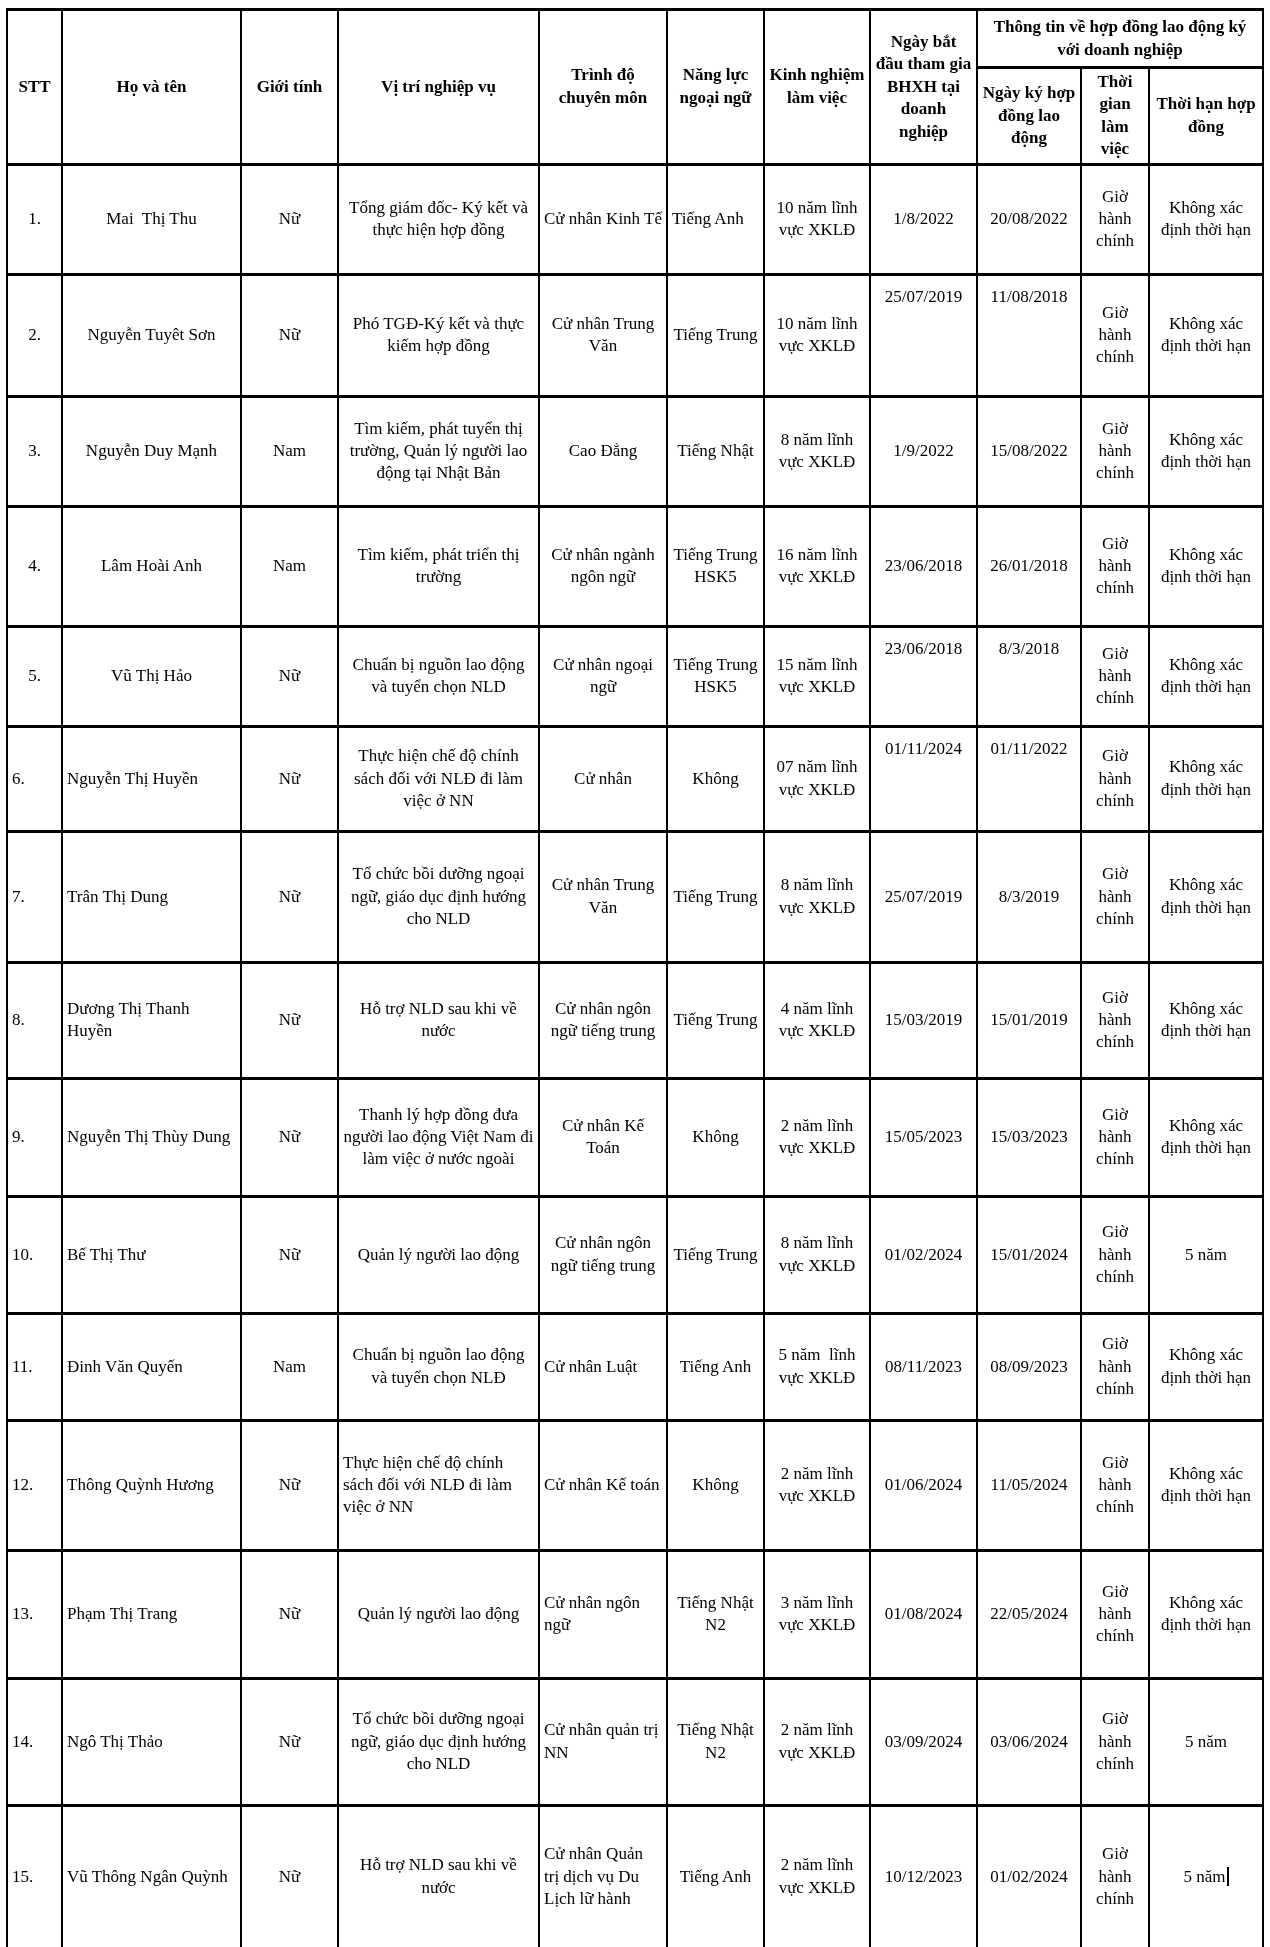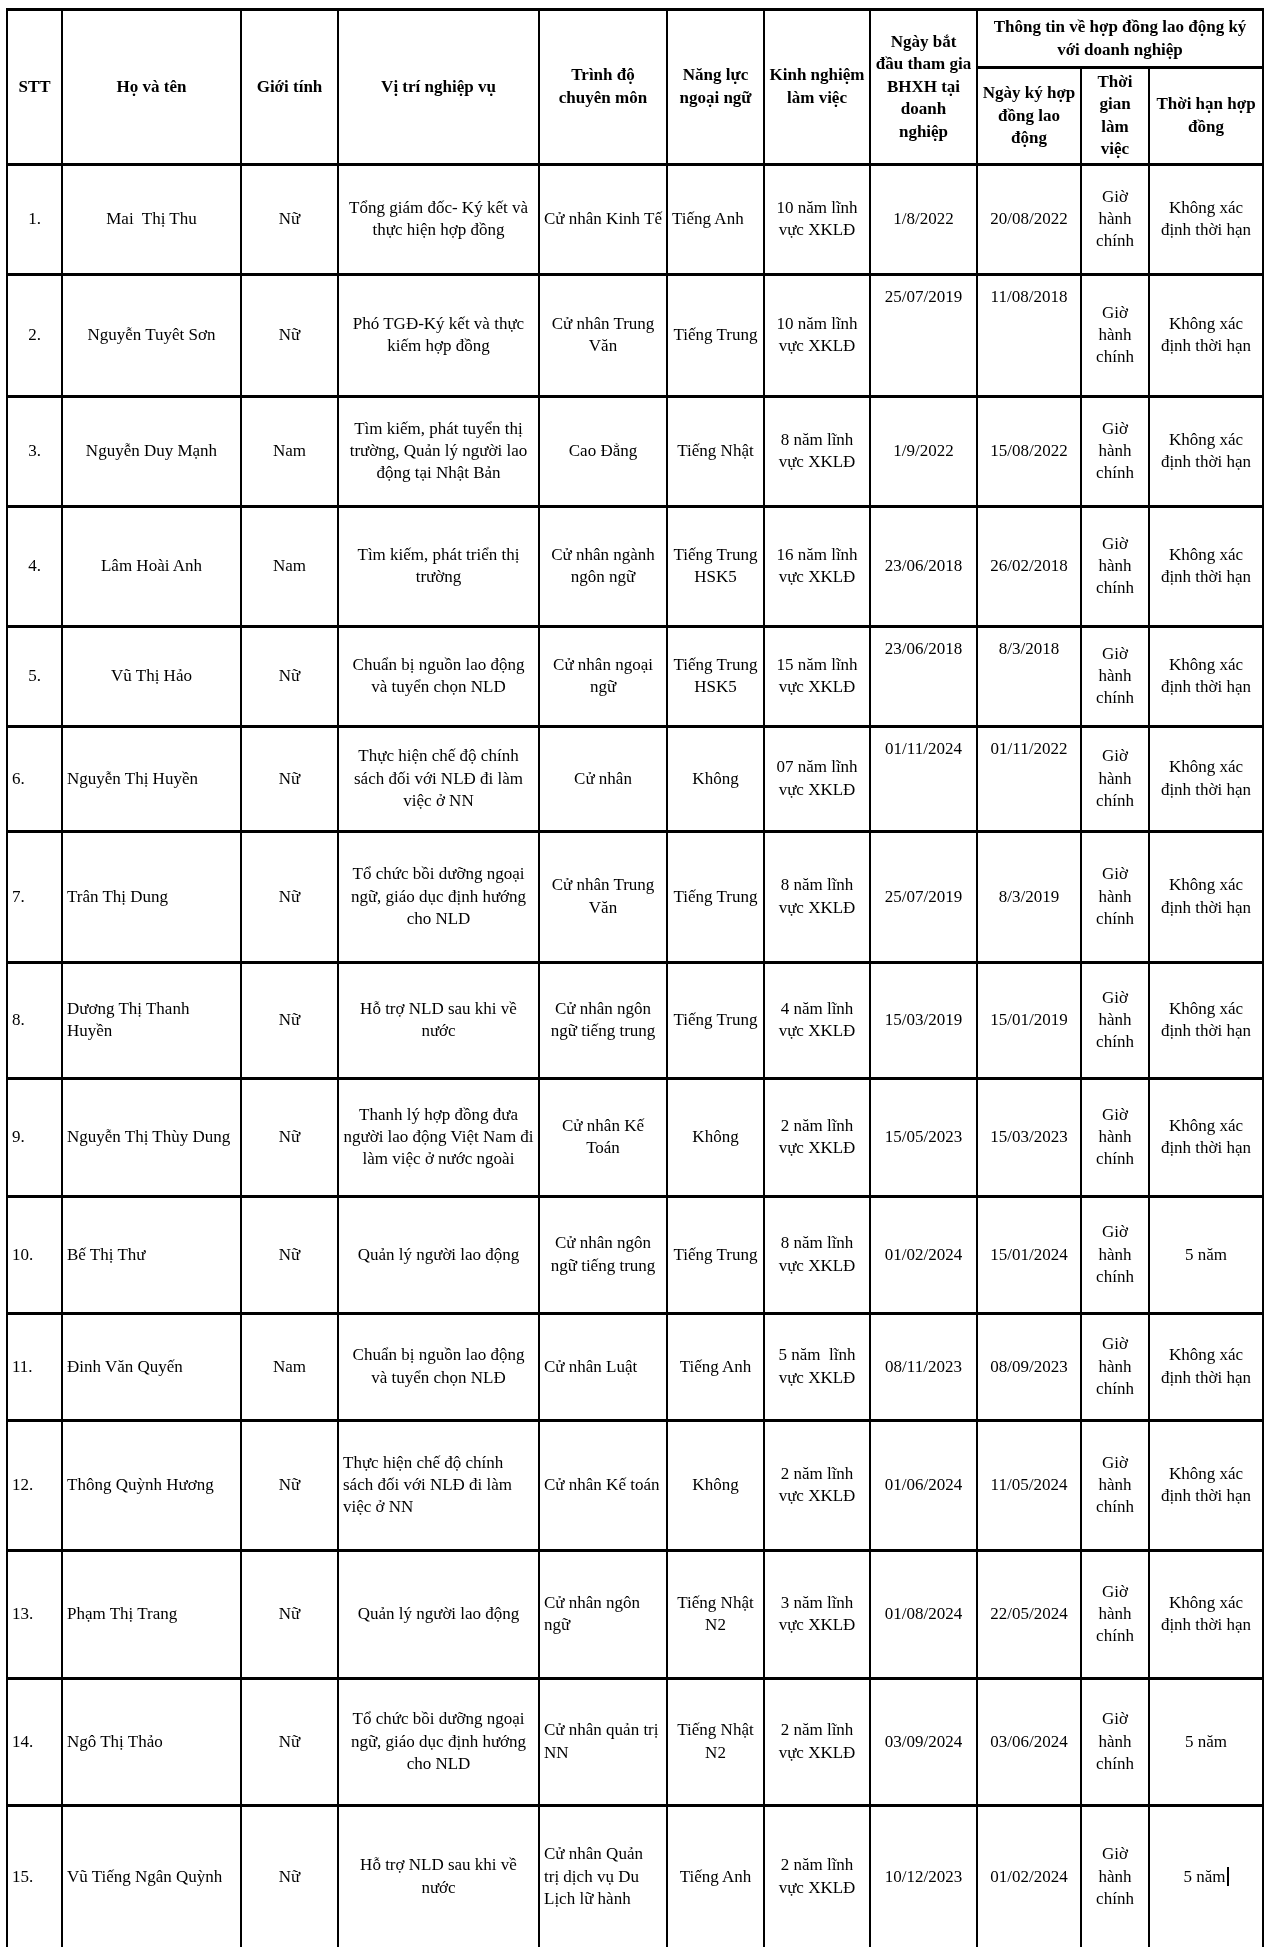--- a/index.html
+++ b/index.html
@@ -103,21 +103,21 @@
       </tr>
       <tr data-name="table-row" style="height: 120px;">
         <td data-name="cell-stt">4.</td>
         <td data-name="cell-name">Lâm Hoài Anh</td>
         <td data-name="cell-gender">Nam</td>
         <td data-name="cell-position">Tìm kiếm, phát triển thị trường</td>
         <td data-name="cell-qualification">Cử nhân ngành ngôn ngữ</td>
         <td data-name="cell-language">Tiếng Trung HSK5</td>
         <td data-name="cell-experience">16 năm lĩnh vực XKLĐ</td>
         <td data-name="cell-bhxh-start">23/06/2018</td>
-        <td data-name="cell-contract-sign-date">26/02/2018</td>
+        <td data-name="cell-contract-sign-date">26/01/2018</td>
         <td data-name="cell-work-time">Giờ hành chính</td>
         <td data-name="cell-contract-term">Không xác định thời hạn</td>
       </tr>
       <tr data-name="table-row" style="height: 100px;">
         <td data-name="cell-stt">5.</td>
         <td data-name="cell-name">Vũ Thị Hảo</td>
         <td data-name="cell-gender">Nữ</td>
         <td data-name="cell-position">Chuẩn bị nguồn lao động và tuyển chọn NLD</td>
         <td data-name="cell-qualification">Cử nhân ngoại ngữ</td>
         <td data-name="cell-language">Tiếng Trung HSK5</td>
@@ -239,21 +239,21 @@
         <td data-name="cell-qualification" class="left">Cử nhân quản trị NN</td>
         <td data-name="cell-language">Tiếng Nhật N2</td>
         <td data-name="cell-experience">2 năm lĩnh vực XKLĐ</td>
         <td data-name="cell-bhxh-start">03/09/2024</td>
         <td data-name="cell-contract-sign-date">03/06/2024</td>
         <td data-name="cell-work-time">Giờ hành chính</td>
         <td data-name="cell-contract-term">5 năm</td>
       </tr>
       <tr data-name="table-row" style="height: 143px;">
         <td data-name="cell-stt" class="left">15.</td>
-        <td data-name="cell-name" class="left">Vũ Tiếng Ngân Quỳnh</td>
+        <td data-name="cell-name" class="left">Vũ Thông Ngân Quỳnh</td>
         <td data-name="cell-gender">Nữ</td>
         <td data-name="cell-position">Hỗ trợ NLD sau khi về nước</td>
         <td data-name="cell-qualification" class="left">Cử nhân Quản trị dịch vụ Du Lịch lữ hành</td>
         <td data-name="cell-language">Tiếng Anh</td>
         <td data-name="cell-experience">2 năm lĩnh vực XKLĐ</td>
         <td data-name="cell-bhxh-start">10/12/2023</td>
         <td data-name="cell-contract-sign-date">01/02/2024</td>
         <td data-name="cell-work-time">Giờ hành chính</td>
         <td data-name="cell-contract-term">5 năm<span class="caret" data-name="text-cursor"></span></td>
       </tr>

